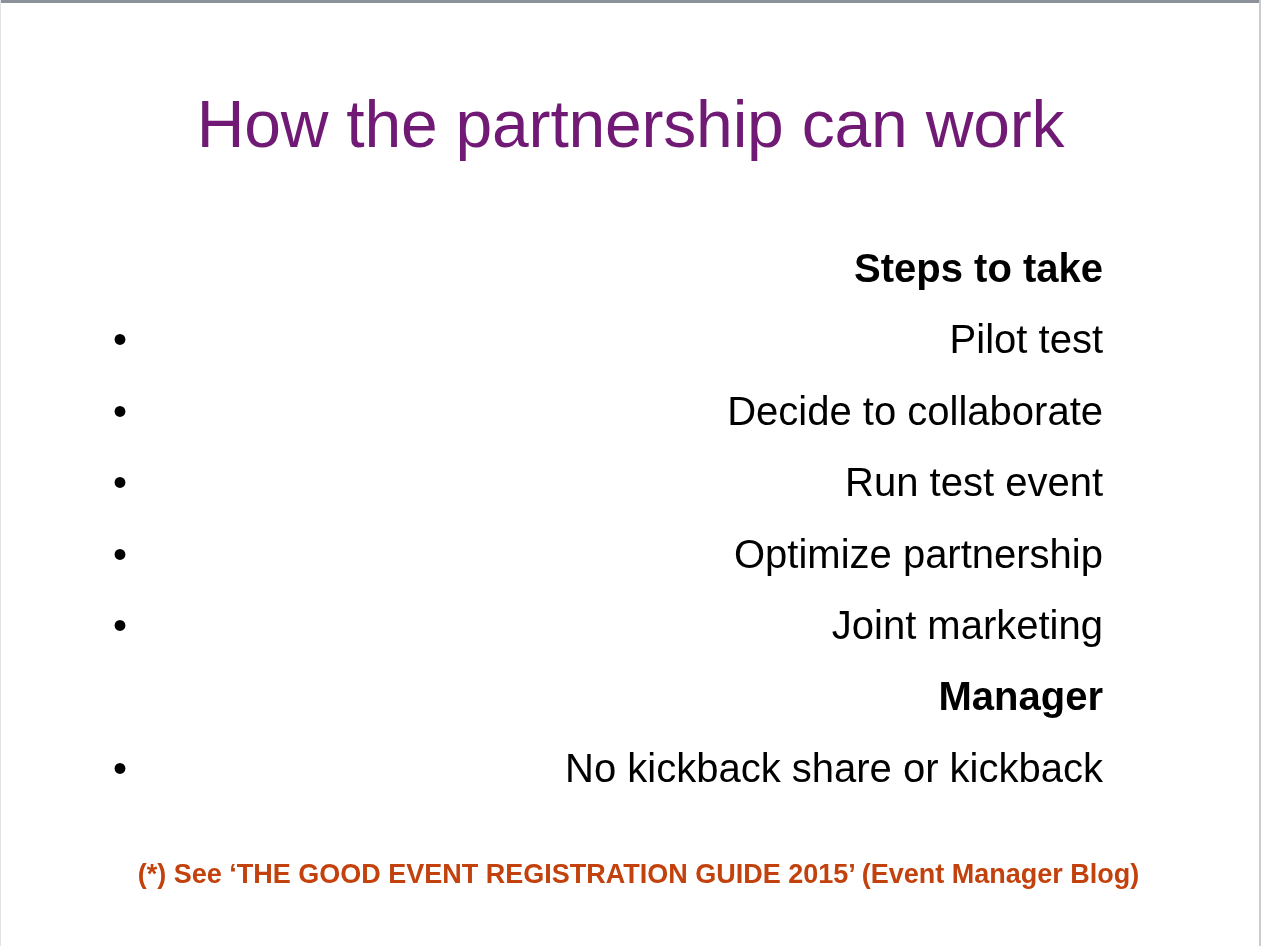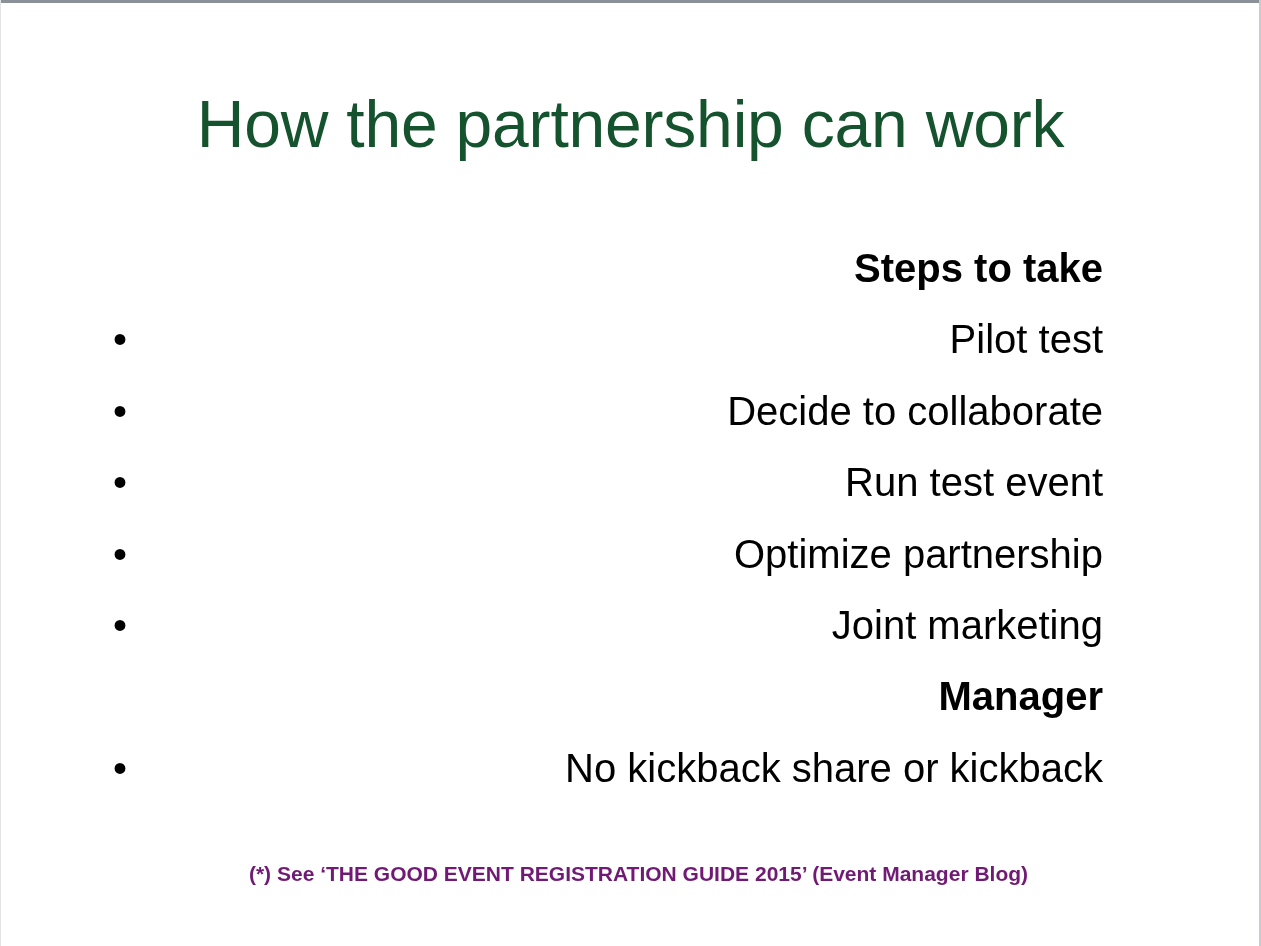--- a/index.html
+++ b/index.html
@@ -51,21 +51,21 @@
 
   .slide-title {
     position: absolute;
     left: 0;
     top: 84px;
     width: 1261px;
     text-align: center;
     font-size: 66px;
     line-height: 80px;
     font-weight: 400;
-    color: #14532d;
+    color: #701a75;
     letter-spacing: -0.2px;
     white-space: nowrap;
   }
 
   .body-block {
     position: absolute;
     left: 103px;
     top: 246px;
     width: 1000px;
     text-align: right;
@@ -109,24 +109,24 @@
   }
 
   .footnote {
     position: absolute;
     left: 0;
     top: 860px;
     width: 1261px;
     padding-left: 16px;
     box-sizing: border-box;
     text-align: center;
-    font-size: 21px;
+    font-size: 27px;
     line-height: 28px;
     font-weight: 700;
-    color: #701a75;
+    color: #c2410c;
     white-space: nowrap;
   }
 </style>
 </head>
 <body>
 
 <div class="slide">
 
   <div class="edge-top"></div>
   <div class="edge-left"></div>

